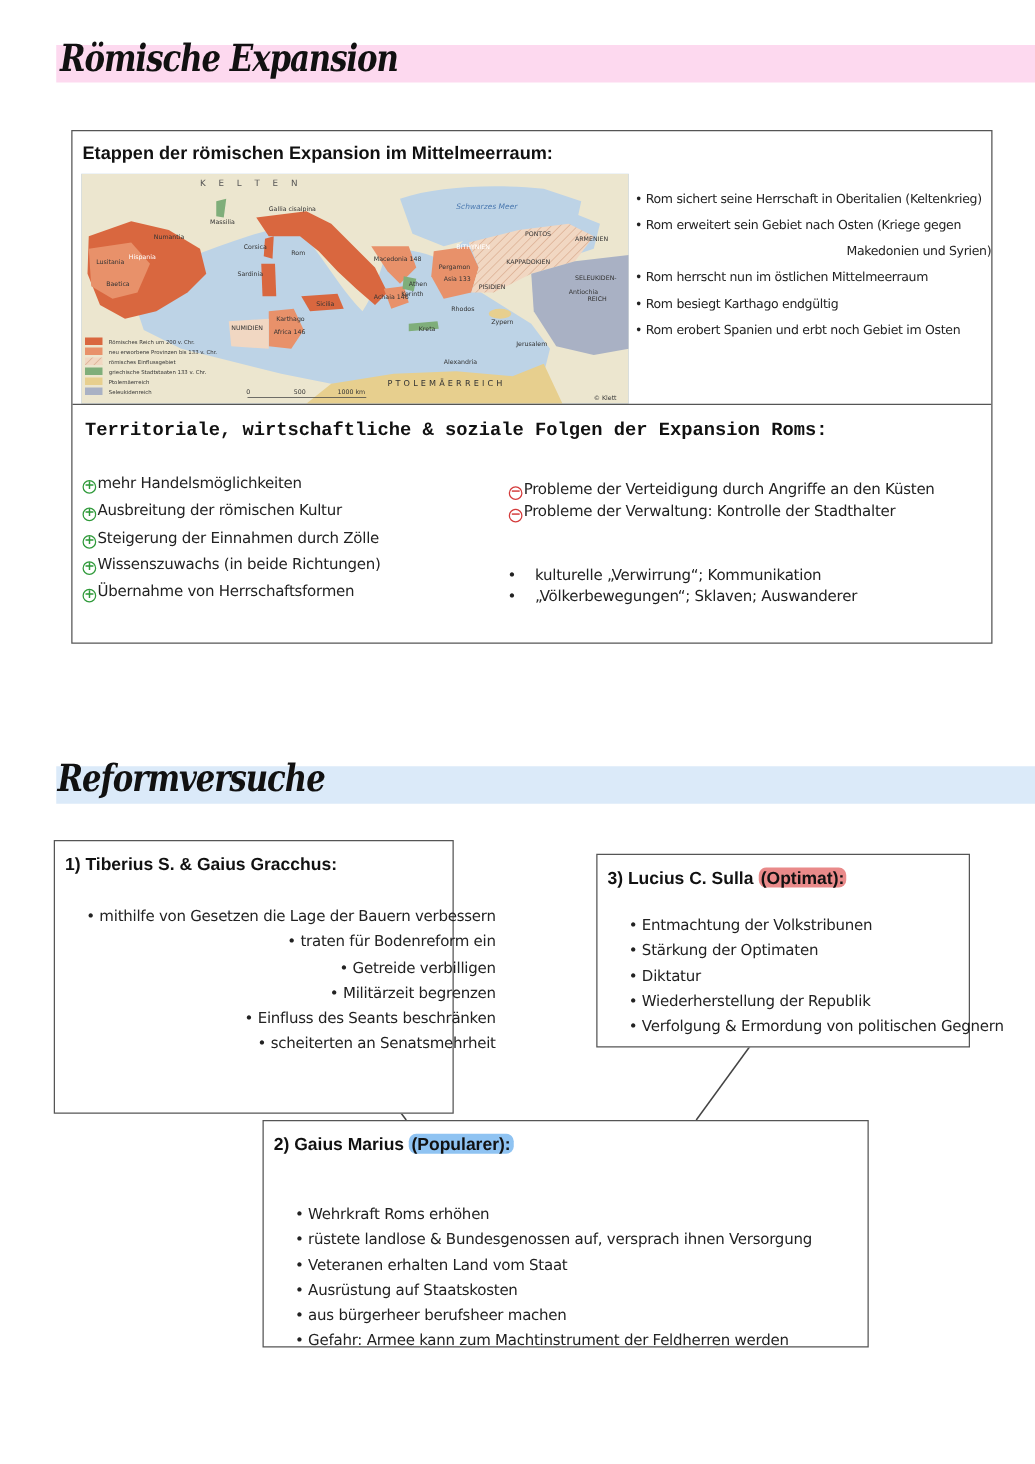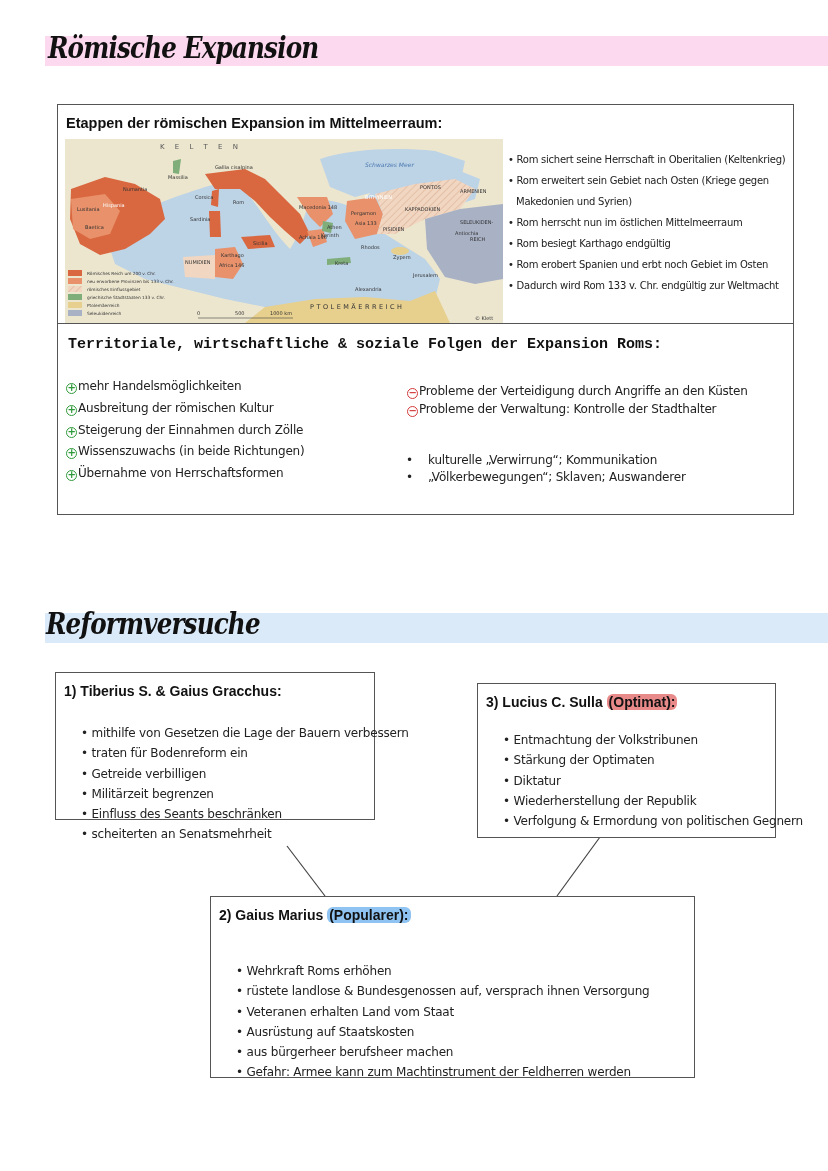--- a/index.html
+++ b/index.html
@@ -16,21 +16,21 @@
   .box { position: absolute; border: 1.5px solid #555; background: #fff; }
   .box-head { font-family: "Liberation Sans", sans-serif; font-weight: bold; color: #111; }
   .hand { font-family: "DejaVu Sans", sans-serif; font-size: 11.5px; color: #222; letter-spacing: -0.2px; }
 
   
   .map { position: absolute; left: 7px; top: 34px; width: 438px; height: 184px; overflow: hidden; background: #bccddd; }
   .map svg { display: block; }
 
   .right-list { position: absolute; left: 450px; top: 44px; width: 285px; }
   .right-list li { list-style: none; font-size: 10px; line-height: 21px; font-family: "DejaVu Sans", sans-serif; color: #222; white-space: nowrap; letter-spacing: -0.25px; }
-  .right-list li.cont { padding-left: 8px; }
+  .right-list li.cont { padding-left: 8px; text-align: right; }
 
   .folgen { position: absolute; left: 0; top: 218px; width: 100%; height: 192px; border-top: 1.5px solid #555; }
   .folgen .box-head { position: absolute; left: 10px; top: 12px; font-size: 15px; font-family: Liberation Mono, monospace; }
   .pos-list { position: absolute; left: 8px; top: 52px; }
   .pos-list li { list-style: none; line-height: 21.8px; font-size: 12px; white-space: nowrap; }
   .sign { display: inline-block; width: 11px; height: 11px; border-radius: 50%; border: 1.2px solid #2f9a3a; color: #2f9a3a; font-size: 10px; line-height: 8px; text-align: center; vertical-align: -1px; margin-right: 1px; font-weight: bold; }
   .sign.neg { border-color: #d43a3a; color: #d43a3a; }
   .neg-list { position: absolute; left: 349px; top: 58px; }
   .neg-list li { list-style: none; line-height: 18px; font-size: 12px; white-space: nowrap; }
   .dot-list { position: absolute; left: 348px; top: 128px; }
@@ -159,21 +159,20 @@
     </svg>
   </div>
 
   <ul class="right-list">
     <li>• Rom sichert seine Herrschaft in Oberitalien (Keltenkrieg)</li>
     <li>• Rom erweitert sein Gebiet nach Osten (Kriege gegen</li>
     <li class="cont">Makedonien und Syrien)</li>
     <li>• Rom herrscht nun im östlichen Mittelmeerraum</li>
     <li>• Rom besiegt Karthago endgültig</li>
     <li>• Rom erobert Spanien und erbt noch Gebiet im Osten</li>
-    <li>• Dadurch wird Rom 133 v. Chr. endgültig zur Weltmacht</li>
   </ul>
 
   <div class="folgen">
     <div class="box-head">Territoriale, wirtschaftliche &amp; soziale Folgen der Expansion Roms:</div>
 
     <ul class="pos-list hand">
       <li><span class="sign">+</span><span>mehr Handelsmöglichkeiten</span></li>
       <li><span class="sign">+</span><span>Ausbreitung der römischen Kultur</span></li>
       <li><span class="sign">+</span><span>Steigerung der Einnahmen durch Zölle</span></li>
       <li><span class="sign">+</span><span>Wissenszuwachs (in beide Richtungen)</span></li>
@@ -193,21 +192,21 @@
 </div>
 
 <div class="title-band" style="top:613px; background:#dbeaf9;"></div>
 <div class="title-text" style="left:46px; top:609px;">Reformversuche</div>
 
 <svg class="connectors" width="828" height="1171">
   <line x1="287" y1="846" x2="325" y2="896" stroke="#444" stroke-width="1.2"></line>
   <line x1="600" y1="837" x2="557" y2="896" stroke="#444" stroke-width="1.2"></line>
 </svg>
 
-<div class="box reform-box" style="left:55px; top:672px; width:320px; height:148px;">
+<div class="box reform-box" style="left:43px; top:672px; width:320px; height:219px;text-align:right;">
   <div class="box-head">1) Tiberius S. &amp; Gaius Gracchus:</div>
   <ul class="hand">
     <li>• mithilfe von Gesetzen die Lage der Bauern verbessern</li>
     <li>• traten für Bodenreform ein</li>
     <li>• Getreide verbilligen</li>
     <li>• Militärzeit begrenzen</li>
     <li>• Einfluss des Seants beschränken</li>
     <li>• scheiterten an Senatsmehrheit</li>
   </ul>
 </div>

